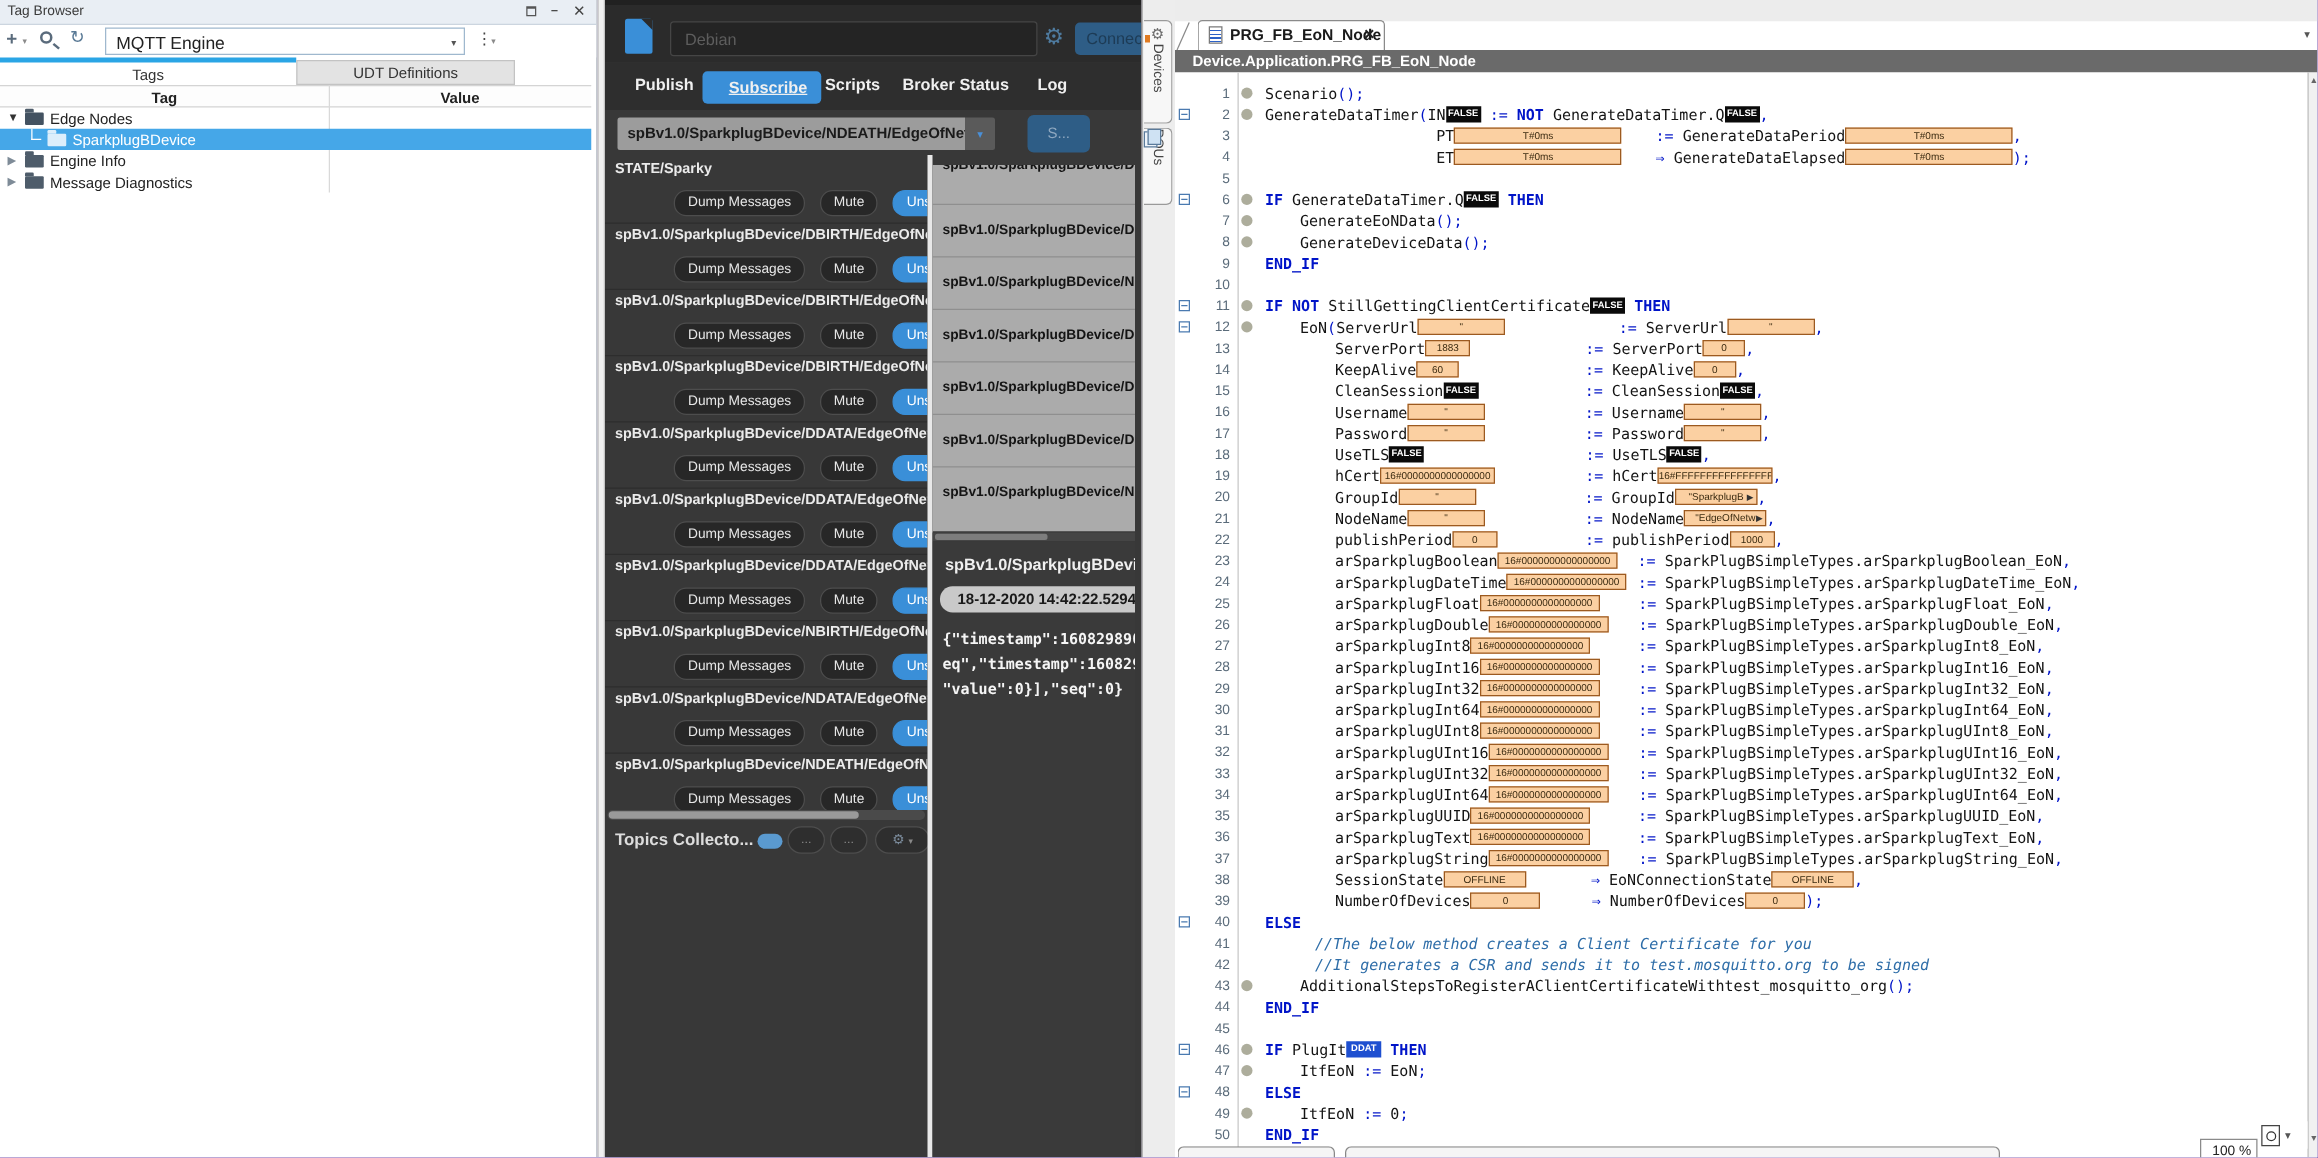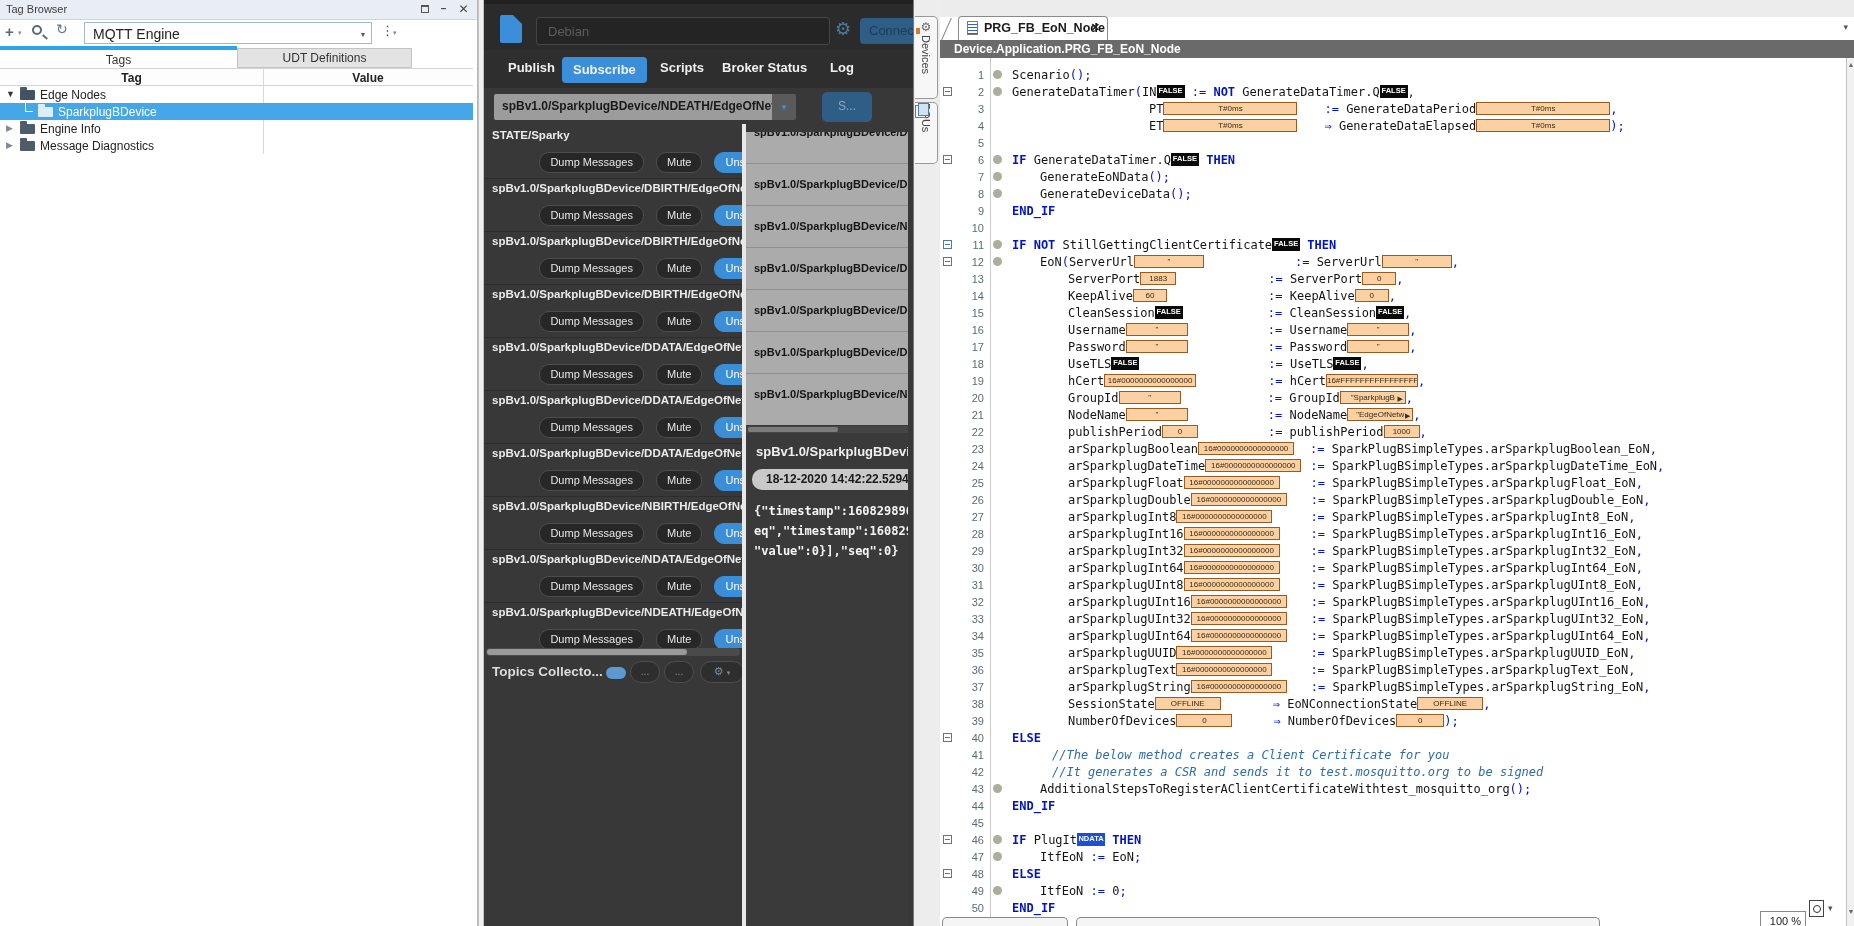--- a/index.html
+++ b/index.html
@@ -55,21 +55,21 @@
   #mqtt { left:484px; top:0; width:429px; height:926px; background:#383838; overflow:hidden; }
   .mq-topbar { position:absolute; left:0; top:0; width:100%; height:50px; background:#2b2b2b; border-top:4px solid #212121; }
   .mq-docicon { position:absolute; left:16px; top:11px; width:22px; height:28px; background:#3a8fd8; border-radius:2px; }
   .mq-docicon::after { content:""; position:absolute; right:0; top:0; border-style:solid; border-width:0 9px 9px 0; border-color:transparent #2b2b2b transparent transparent; }
   .mq-input { position:absolute; left:52px; top:13px; width:294px; height:28px; background:#242424; border:1px solid #454545; border-radius:3px; }
   .mq-input-text { position:absolute; left:11px; top:6px; font-size:13px; color:#5d5d5d; }
   .mq-gear { position:absolute; left:351px; top:14px; font-size:18px; color:#4e7a9e; }
   .mq-connect { position:absolute; left:376px; top:14px; width:72px; height:26px; background:#2e5d86; border-radius:4px; color:#1d3b55; font-size:13px; padding:5px 0 0 9px; }
   .mq-tabs { position:absolute; left:0; top:50px; width:100%; height:38px; background:#2e2e2e; }
   .mq-tab { position:absolute; top:10px; font-size:13px; font-weight:600; color:#f0f0f0; }
-  .mq-tab.active { top:7px; background:#3a8fd8; border-radius:4px; padding:5px 11px 6px 11px; }
+  .mq-tab.active { top:7px; background:#3a8fd8; border-radius:4px; padding:5px 11px 6px 21px;text-decoration:underline; }
   .mq-combo { position:absolute; left:10px; top:94px; width:278px; height:26px; background:#9c9c9c; border-radius:2px 0 0 2px; overflow:hidden; }
   .mq-combo-text { position:absolute; left:8px; top:5px; font-size:12px; font-weight:600; color:#1a1a1a; white-space:nowrap; }
   .mq-combo-btn { position:absolute; left:288px; top:94px; width:24px; height:26px; background:#5a5a5a; border-radius:0 2px 2px 0; color:#4a90d8; font-size:9px; text-align:center; padding-top:8px; }
   .mq-sbtn { position:absolute; left:338px; top:92px; width:50px; height:30px; background:#2e5d86; border-radius:5px; color:#8fa8c0; font-size:12px; text-align:center; padding-top:7px; }
   .sub-list { position:absolute; left:0; top:126px; width:258px; height:522px; overflow:hidden; }
   .sub-row { position:relative; height:53px; border-bottom:1px solid #2d2d2d; overflow:hidden; }
   .sub-label { position:absolute; left:8px; top:3px; font-size:11.5px; font-weight:600; color:#ebebeb; white-space:nowrap; }
   .sub-btns { position:absolute; left:0; top:26px; width:272px; display:flex; justify-content:flex-end; gap:12px; }
   .pill { height:21px; border-radius:10px; background:#272727; border:1px solid #4d4d4d; color:#e6e6e6; font-size:11px; text-align:center; padding:3px 10px 0 10px; white-space:nowrap; }
   .pill.blue { background:#3a8fd8; border-color:#3a8fd8; color:#fff; }
@@ -423,21 +423,21 @@
         <div class="cl"><span class="c-fold"></span><span class="c-num">36</span><span class="c-bp"></span><span class="c-body" style="padding-left: 60px;"><span class="ct">arSparkplugText</span><span class="mbox boxO" style="width: 96px;">16#0000000000000000</span><span class="cg" style="width: 38px;"></span><span class="co">:= </span><span class="ct">SparkPlugBSimpleTypes.arSparkplugText_EoN</span><span class="co">,</span></span></div>
         <div class="cl"><span class="c-fold"></span><span class="c-num">37</span><span class="c-bp"></span><span class="c-body" style="padding-left: 60px;"><span class="ct">arSparkplugString</span><span class="mbox boxO" style="width: 96px;">16#0000000000000000</span><span class="cg" style="width: 24px;"></span><span class="co">:= </span><span class="ct">SparkPlugBSimpleTypes.arSparkplugString_EoN</span><span class="co">,</span></span></div>
         <div class="cl"><span class="c-fold"></span><span class="c-num">38</span><span class="c-bp"></span><span class="c-body" style="padding-left: 60px;"><span class="ct">SessionState</span><span class="mbox boxO" style="width: 66px;">OFFLINE</span><span class="cg" style="width: 52px;"></span><span class="co">⇒ </span><span class="ct">EoNConnectionState</span><span class="mbox boxO" style="width: 66px;">OFFLINE</span><span class="co">,</span></span></div>
         <div class="cl"><span class="c-fold"></span><span class="c-num">39</span><span class="c-bp"></span><span class="c-body" style="padding-left: 60px;"><span class="ct">NumberOfDevices</span><span class="mbox boxO" style="width: 56px;">0</span><span class="cg" style="width: 41px;"></span><span class="co">⇒ </span><span class="ct">NumberOfDevices</span><span class="mbox boxO" style="width: 48px;">0</span><span class="co">);</span></span></div>
         <div class="cl"><span class="c-fold"><span class="fbox"></span></span><span class="c-num">40</span><span class="c-bp"></span><span class="c-body" style="padding-left: 4px;"><span class="ck">ELSE</span></span></div>
         <div class="cl"><span class="c-fold"></span><span class="c-num">41</span><span class="c-bp"></span><span class="c-body" style="padding-left: 44px;"><span class="cc">//The below method creates a Client Certificate for you</span></span></div>
         <div class="cl"><span class="c-fold"></span><span class="c-num">42</span><span class="c-bp"></span><span class="c-body" style="padding-left: 44px;"><span class="cc">//It generates a CSR and sends it to test.mosquitto.org to be signed</span></span></div>
         <div class="cl"><span class="c-fold"></span><span class="c-num">43</span><span class="c-bp"><span class="bpc"></span></span><span class="c-body" style="padding-left: 32px;"><span class="ct">AdditionalStepsToRegisterAClientCertificateWithtest_mosquitto_org</span><span class="co">();</span></span></div>
         <div class="cl"><span class="c-fold"></span><span class="c-num">44</span><span class="c-bp"></span><span class="c-body" style="padding-left: 4px;"><span class="ck">END_IF</span></span></div>
         <div class="cl"><span class="c-fold"></span><span class="c-num">45</span><span class="c-bp"></span><span class="c-body" style="padding-left: 4px;"></span></div>
-        <div class="cl"><span class="c-fold"><span class="fbox"></span></span><span class="c-num">46</span><span class="c-bp"><span class="bpc"></span></span><span class="c-body" style="padding-left: 4px;"><span class="ck">IF</span><span class="ct"> PlugIt</span><span class="mbox boxX">NDATA</span><span class="ck"> THEN</span></span></div>
+        <div class="cl"><span class="c-fold"><span class="fbox"></span></span><span class="c-num">46</span><span class="c-bp"><span class="bpc"></span></span><span class="c-body" style="padding-left: 4px;"><span class="ck">IF</span><span class="ct"> PlugIt</span><span class="mbox boxX">DDAT</span><span class="ck"> THEN</span></span></div>
         <div class="cl"><span class="c-fold"></span><span class="c-num">47</span><span class="c-bp"><span class="bpc"></span></span><span class="c-body" style="padding-left: 32px;"><span class="ct">ItfEoN </span><span class="co">:= </span><span class="ct">EoN</span><span class="co">;</span></span></div>
         <div class="cl"><span class="c-fold"><span class="fbox"></span></span><span class="c-num">48</span><span class="c-bp"></span><span class="c-body" style="padding-left: 4px;"><span class="ck">ELSE</span></span></div>
         <div class="cl"><span class="c-fold"></span><span class="c-num">49</span><span class="c-bp"><span class="bpc"></span></span><span class="c-body" style="padding-left: 32px;"><span class="ct">ItfEoN </span><span class="co">:= </span><span class="ct">0</span><span class="co">;</span></span></div>
         <div class="cl"><span class="c-fold"></span><span class="c-num">50</span><span class="c-bp"></span><span class="c-body" style="padding-left: 4px;"><span class="ck">END_IF</span></span></div>
       </div>
     <div id="vscroll">
       <span class="vs-up">▲</span>
       <span class="vs-down">▼</span>
     </div>
     <div class="zoom-ctl">

